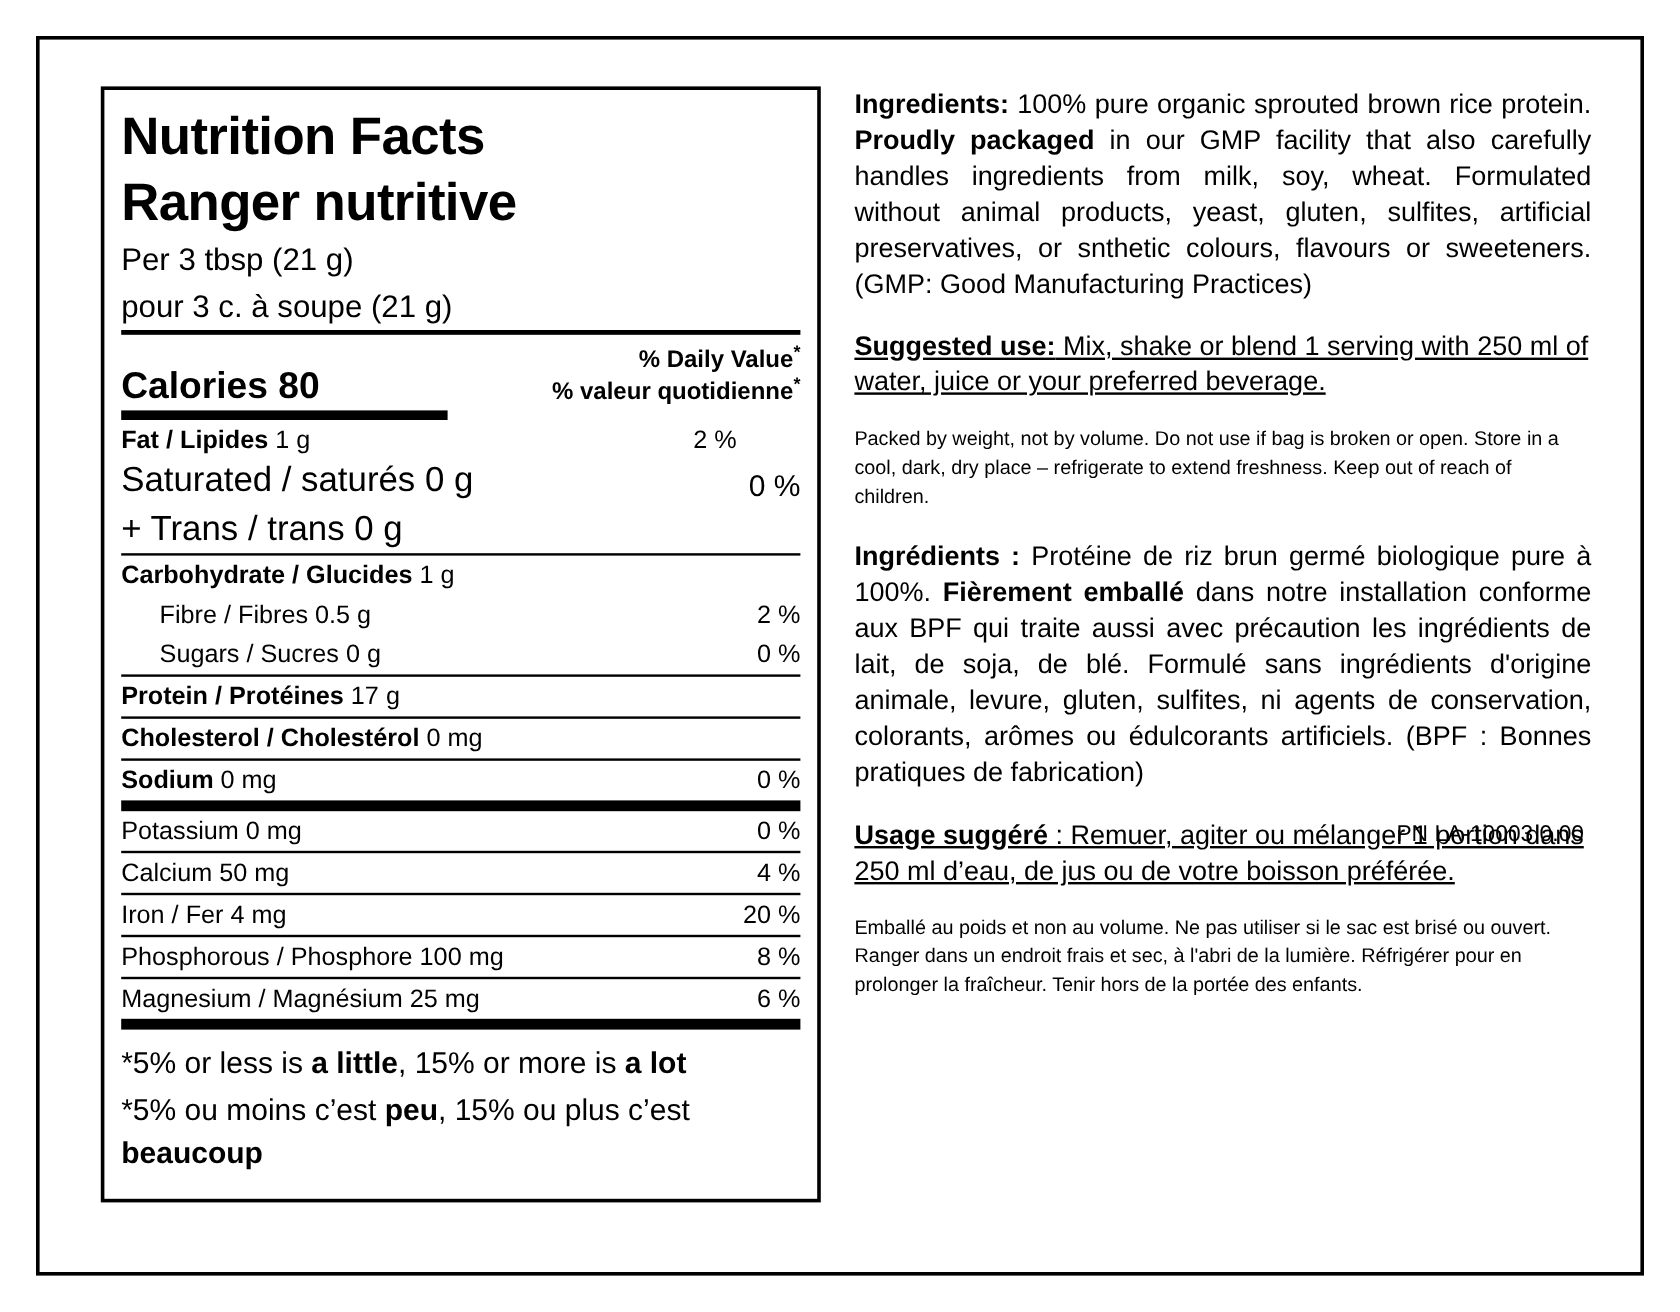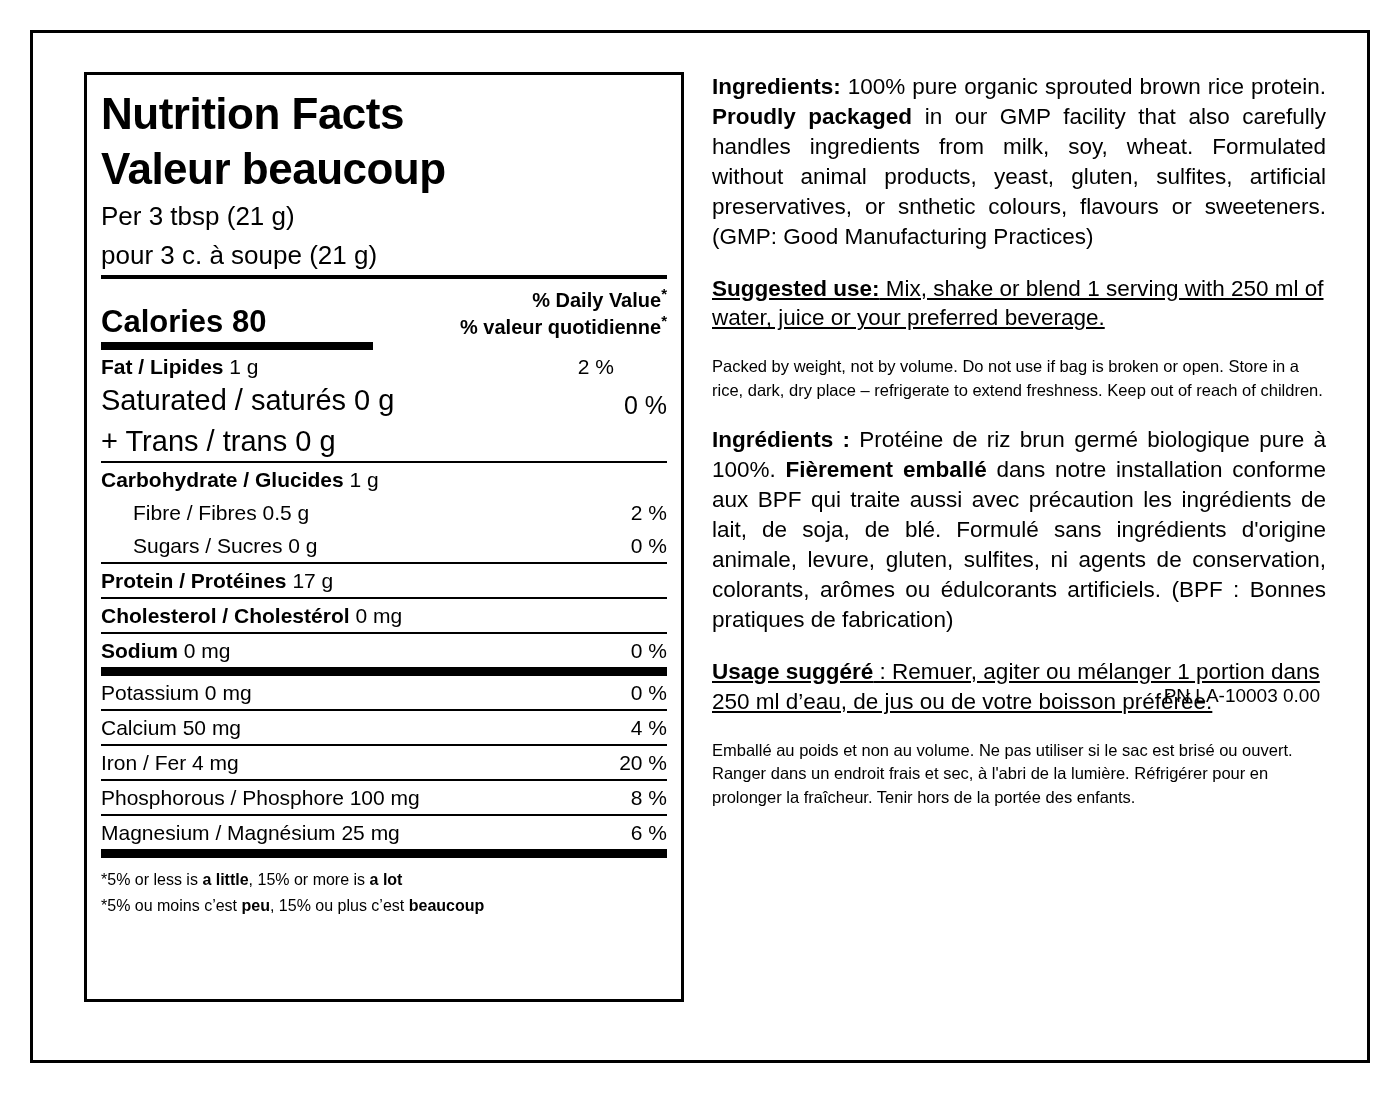--- a/index.html
+++ b/index.html
@@ -108,21 +108,21 @@
     align-items: center;
     font-size: 25px;
     padding-left: 10px;
   }
   .fat-row-inner {
     font-size: 29px;
     padding: 5px 0 3px 0;
   }
 
   .footnote {
-    font-size: 16px;
+    font-size: 25px;
     line-height: 1.45;
     padding-top: 10px;
   }
 
   
   .right {
     flex: 1;
     padding-left: 28px;
     padding-top: 4px;
     position: relative;
@@ -151,21 +151,21 @@
 </head>
 <body>
 
 <div class="page">
   <div class="outer-border"></div>
   <div class="content">
 
     <div class="nf-panel">
 
       <div class="nf-title">Nutrition Facts</div>
-      <div class="nf-title">Valeur beaucoup</div>
+      <div class="nf-title">Ranger nutritive</div>
 
       <div class="nf-serving">Per 3 tbsp (21 g)</div>
       <div class="nf-serving">pour 3 c. à soupe (21 g)</div>
 
       <div class="rule-med"></div>
 
       <div class="cal-row">
         <div class="cal-left">Calories 80</div>
         <div class="dv-head">
           <div><span>% Daily Value</span><sup>*</sup></div>
@@ -269,21 +269,21 @@
     <div class="right">
 
       <p class="para">
         <span class="b">Ingredients:</span><span> 100% pure organic sprouted brown rice protein. </span><span class="b">Proudly packaged</span><span> in our GMP facility that also carefully handles ingredients from milk, soy, wheat. Formulated without animal products, yeast, gluten, sulfites, artificial preservatives, or snthetic colours, flavours or sweeteners. (GMP: Good Manufacturing Practices)</span>
       </p>
 
       <p class="para last-left">
         <span class="b">Suggested use:</span><span> Mix, shake or blend 1 serving with 250 ml of water, juice or your preferred beverage.</span>
       </p>
 
-      <p class="small">Packed by weight, not by volume. Do not use if bag is broken or open. Store in a rice, dark, dry place – refrigerate to extend freshness. Keep out of reach of children.</p>
+      <p class="small">Packed by weight, not by volume. Do not use if bag is broken or open. Store in a cool, dark, dry place – refrigerate to extend freshness. Keep out of reach of children.</p>
 
       <p class="para">
         <span class="b">Ingrédients :</span><span> Protéine de riz brun germé biologique pure à 100%. </span><span class="b">Fièrement emballé</span><span> dans notre installation conforme aux BPF qui traite aussi avec précaution les ingrédients de lait, de soja, de blé. Formulé sans ingrédients d'origine animale, levure, gluten, sulfites, ni agents de conservation, colorants, arômes ou édulcorants artificiels. (BPF : Bonnes pratiques de fabrication)</span>
       </p>
 
       <p class="para last-left">
         <span class="b">Usage suggéré</span><span> : Remuer, agiter ou mélanger 1 portion dans 250 ml d’eau, de jus ou de votre boisson préférée.</span>
       </p>
 
       <p class="small">Emballé au poids et non au volume. Ne pas utiliser si le sac est brisé ou ouvert. Ranger dans un endroit frais et sec, à l'abri de la lumière. Réfrigérer pour en prolonger la fraîcheur. Tenir hors de la portée des enfants.</p>

